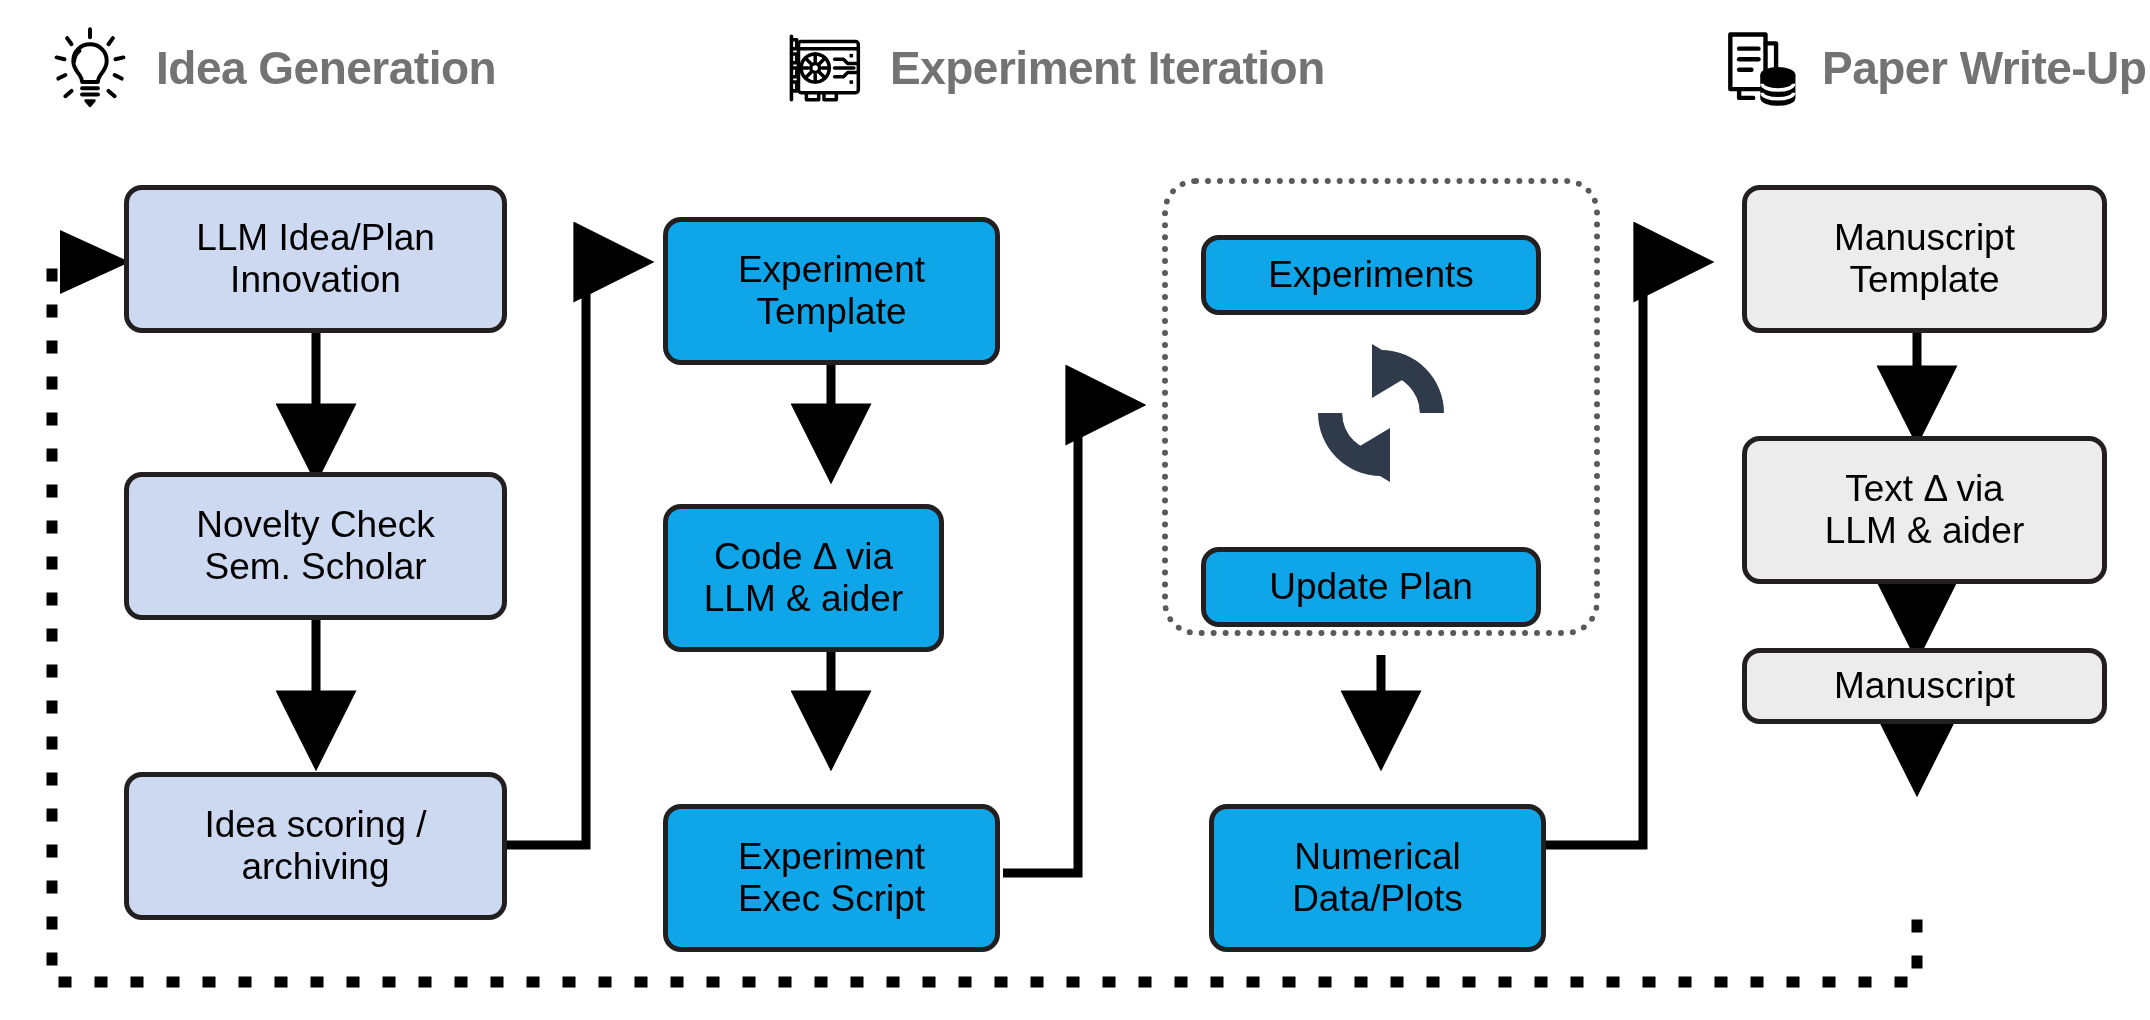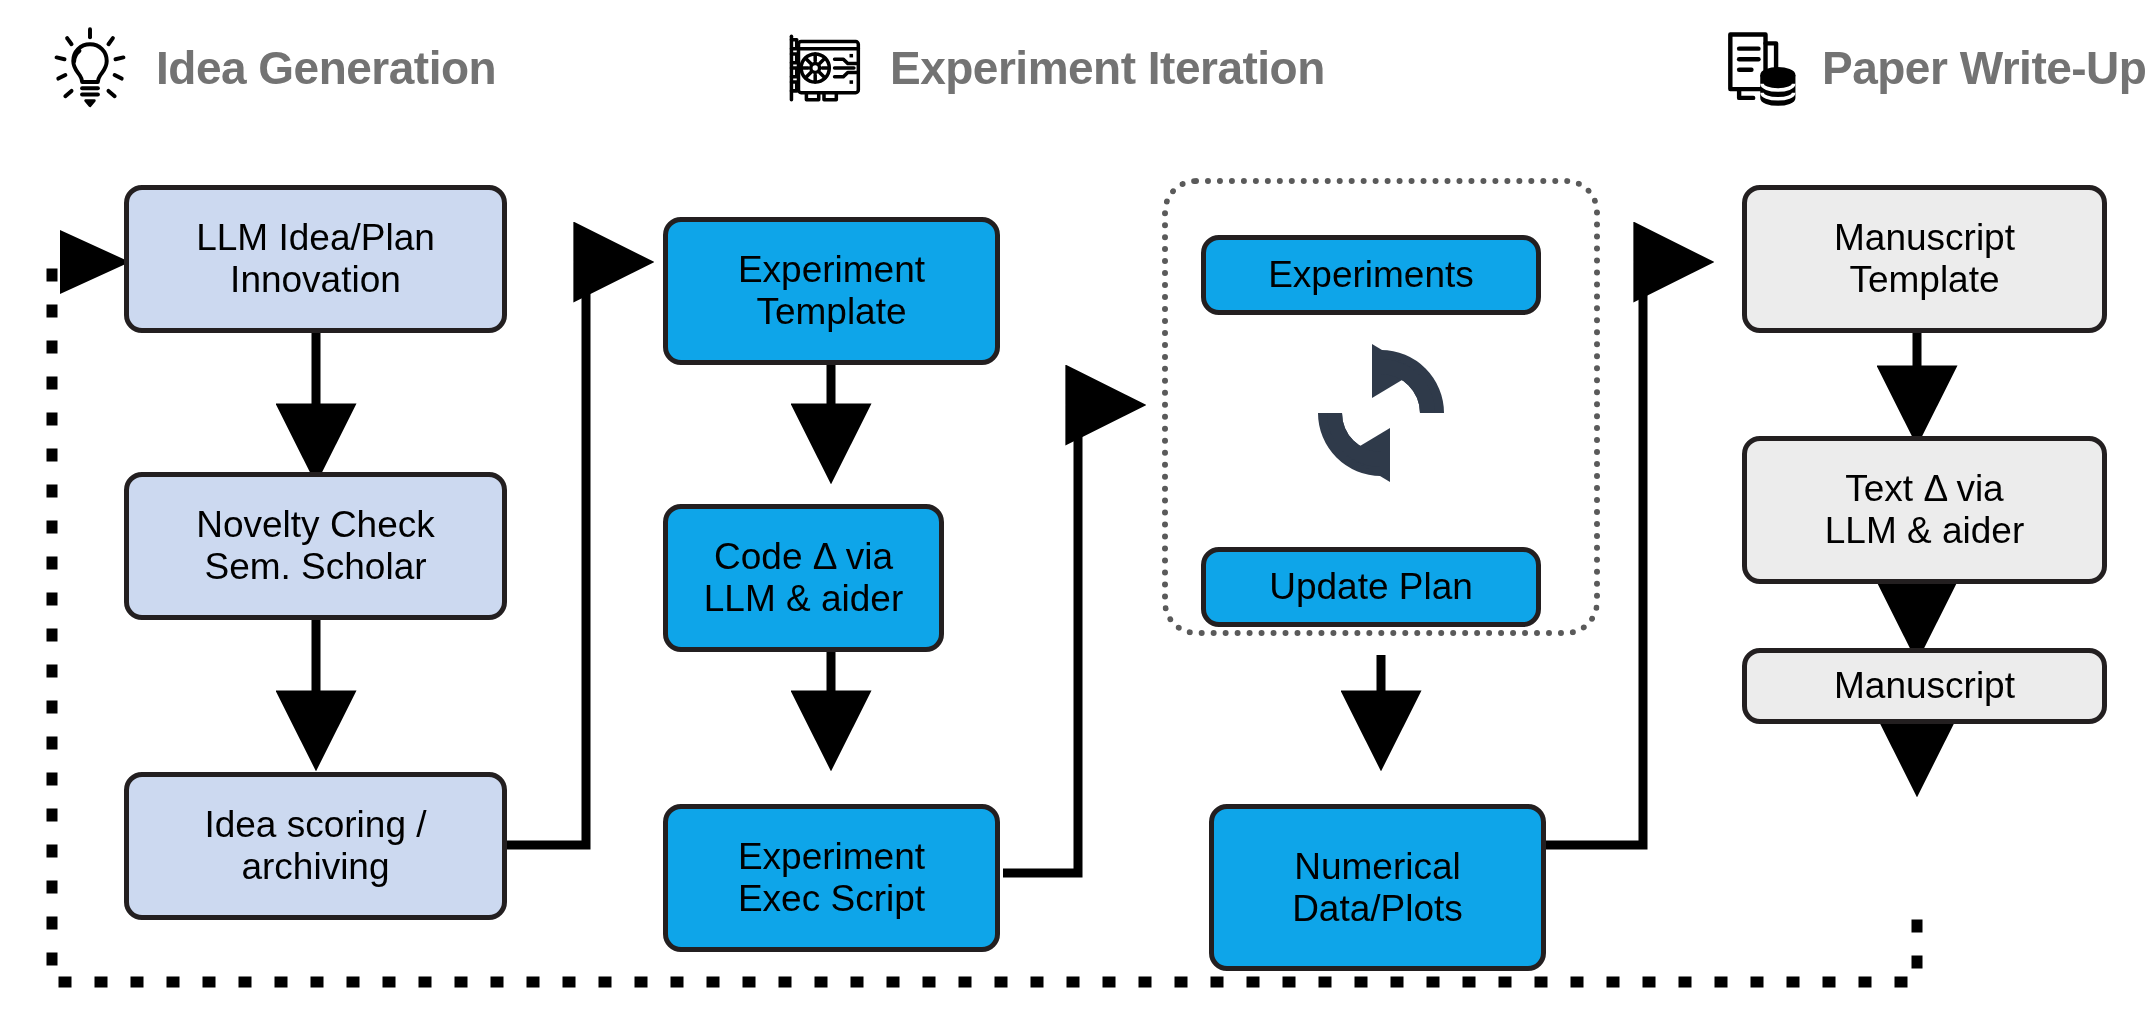--- a/index.html
+++ b/index.html
@@ -246,21 +246,21 @@
   <div class="node tan" style="left:1201px; top:203px; width:340px; height:80px;">
     <div>
       <span>Experiments</span>
     </div>
   </div>
   <div class="node tan" style="left:1201px; top:515px; width:340px; height:80px;">
     <div>
       <span>Update Plan</span>
     </div>
   </div>
-  <div class="node tan" style="left:1209px; top:772px; width:337px; height:167px;">
+  <div class="node tan" style="left:1209px; top:772px; width:337px; height:148px;">
     <div>
       <span>Numerical</span>
       <span>Data/Plots</span>
     </div>
   </div>
 
   <div class="node gray" style="left:1742px; top:185px; width:365px; height:148px;">
     <div>
       <span>Manuscript</span>
       <span>Template</span>

